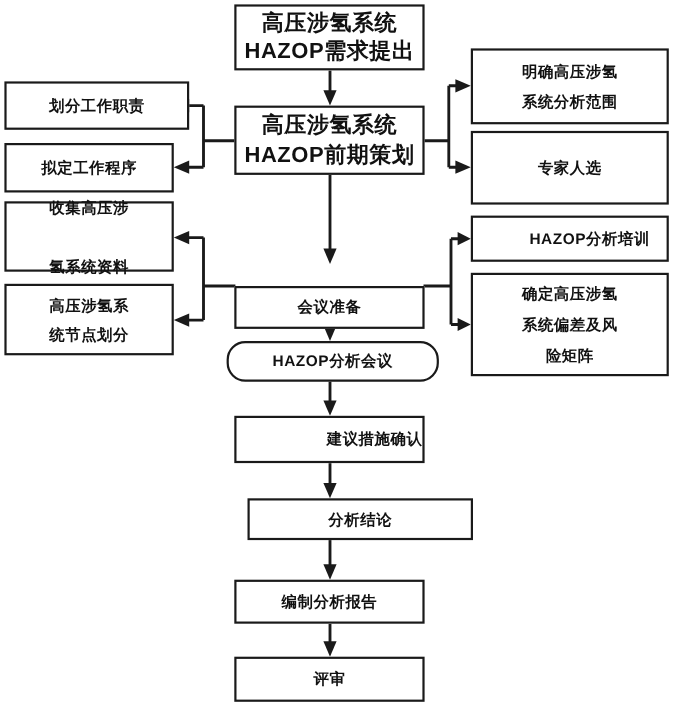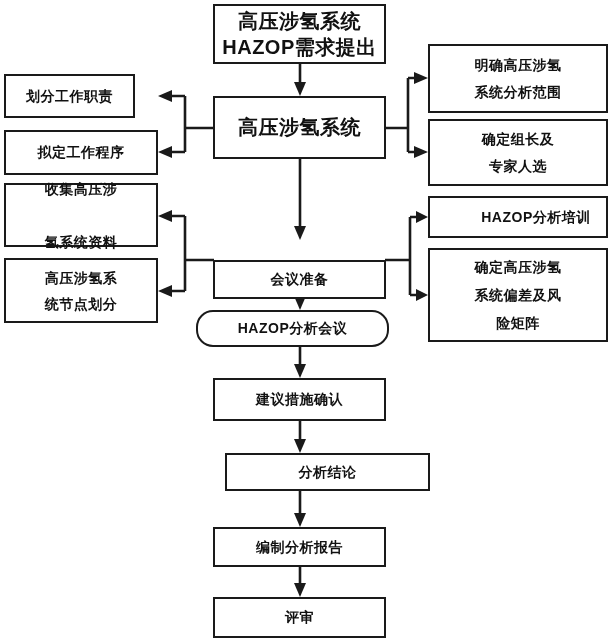--- a/index.html
+++ b/index.html
@@ -103,47 +103,48 @@
     </g>
   </svg>
 
   <div class="node" style="left:213px; top:4px; width:173px; height:60px; font-size:20px; line-height:26px;">
     <span>高压涉氢系统</span>
     <span>HAZOP需求提出</span>
   </div>
 
   <div class="node" style="left:213px; top:96px; width:173px; height:63px; font-size:20px; line-height:27px;">
     <span>高压涉氢系统</span>
+    <span>HAZOP前期策划</span>
   </div>
 
   <div class="node" style="left:213px; top:240px; width:173px; height:39px;margin-top:20px;">
     <span>会议准备</span>
   </div>
 
-  <div class="node" style="left:196px; top:310px; width:193px; height:37px;border-radius:17px;">
+  <div class="node" style="left:206px; top:310px; width:193px; height:37px;border-radius:17px;">
     <span>HAZOP分析会议</span>
   </div>
 
-  <div class="node" style="left:213px; top:378px; width:173px; height:43px;">
+  <div class="node" style="left:213px; top:378px; width:173px; height:43px;align-items:flex-end;">
     <span>建议措施确认</span>
   </div>
 
   <div class="node" style="left:225px; top:453px; width:205px; height:38px;">
     <span>分析结论</span>
   </div>
 
   <div class="node" style="left:213px; top:527px; width:173px; height:40px;">
     <span>编制分析报告</span>
   </div>
 
   <div class="node" style="left:213px; top:597px; width:173px; height:41px;">
     <span>评审</span>
   </div>
 
-  <div class="node" style="left:4px; top:74px; width:131px; height:44px;">
+  <div class="node" style="left:4px; top:74px; width:168px; height:44px;">
     <span>划分工作职责</span>
   </div>
 
   <div class="node" style="left:4px; top:130px; width:154px; height:45px;">
     <span>拟定工作程序</span>
   </div>
 
   <div class="node" style="left:4px; top:183px; width:154px; height:64px; line-height:26px;gap:27px;">
     <span>收集高压涉</span>
     <span>氢系统资料</span>
@@ -153,21 +154,20 @@
     <span>高压涉氢系</span>
     <span>统节点划分</span>
   </div>
 
   <div class="node" style="left:428px; top:44px; width:180px; height:69px; line-height:27px;">
     <span>明确高压涉氢</span>
     <span>系统分析范围</span>
   </div>
 
   <div class="node" style="left:428px; top:119px; width:180px; height:67px; line-height:27px;">
-    <span>确定组长及</span>
     <span>专家人选</span>
   </div>
 
   <div class="node" style="left:428px; top:196px; width:180px; height:42px;padding-left:36px;">
     <span>HAZOP分析培训</span>
   </div>
 
   <div class="node" style="left:428px; top:248px; width:180px; height:94px; line-height:28px;">
     <span>确定高压涉氢</span>
     <span>系统偏差及风</span>

